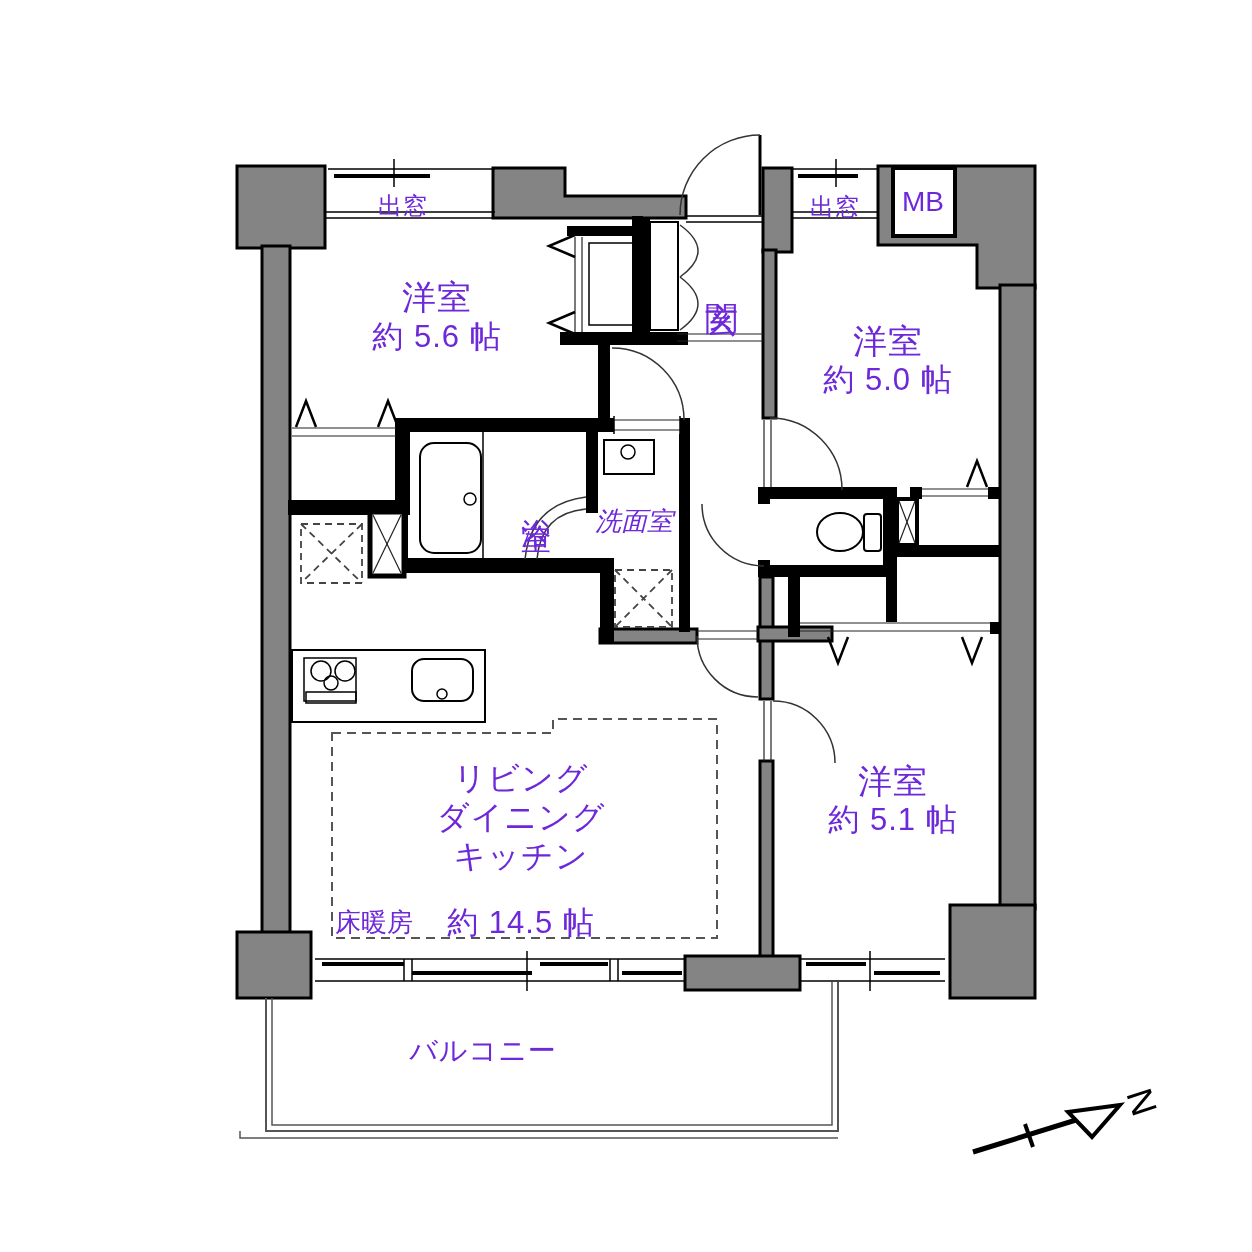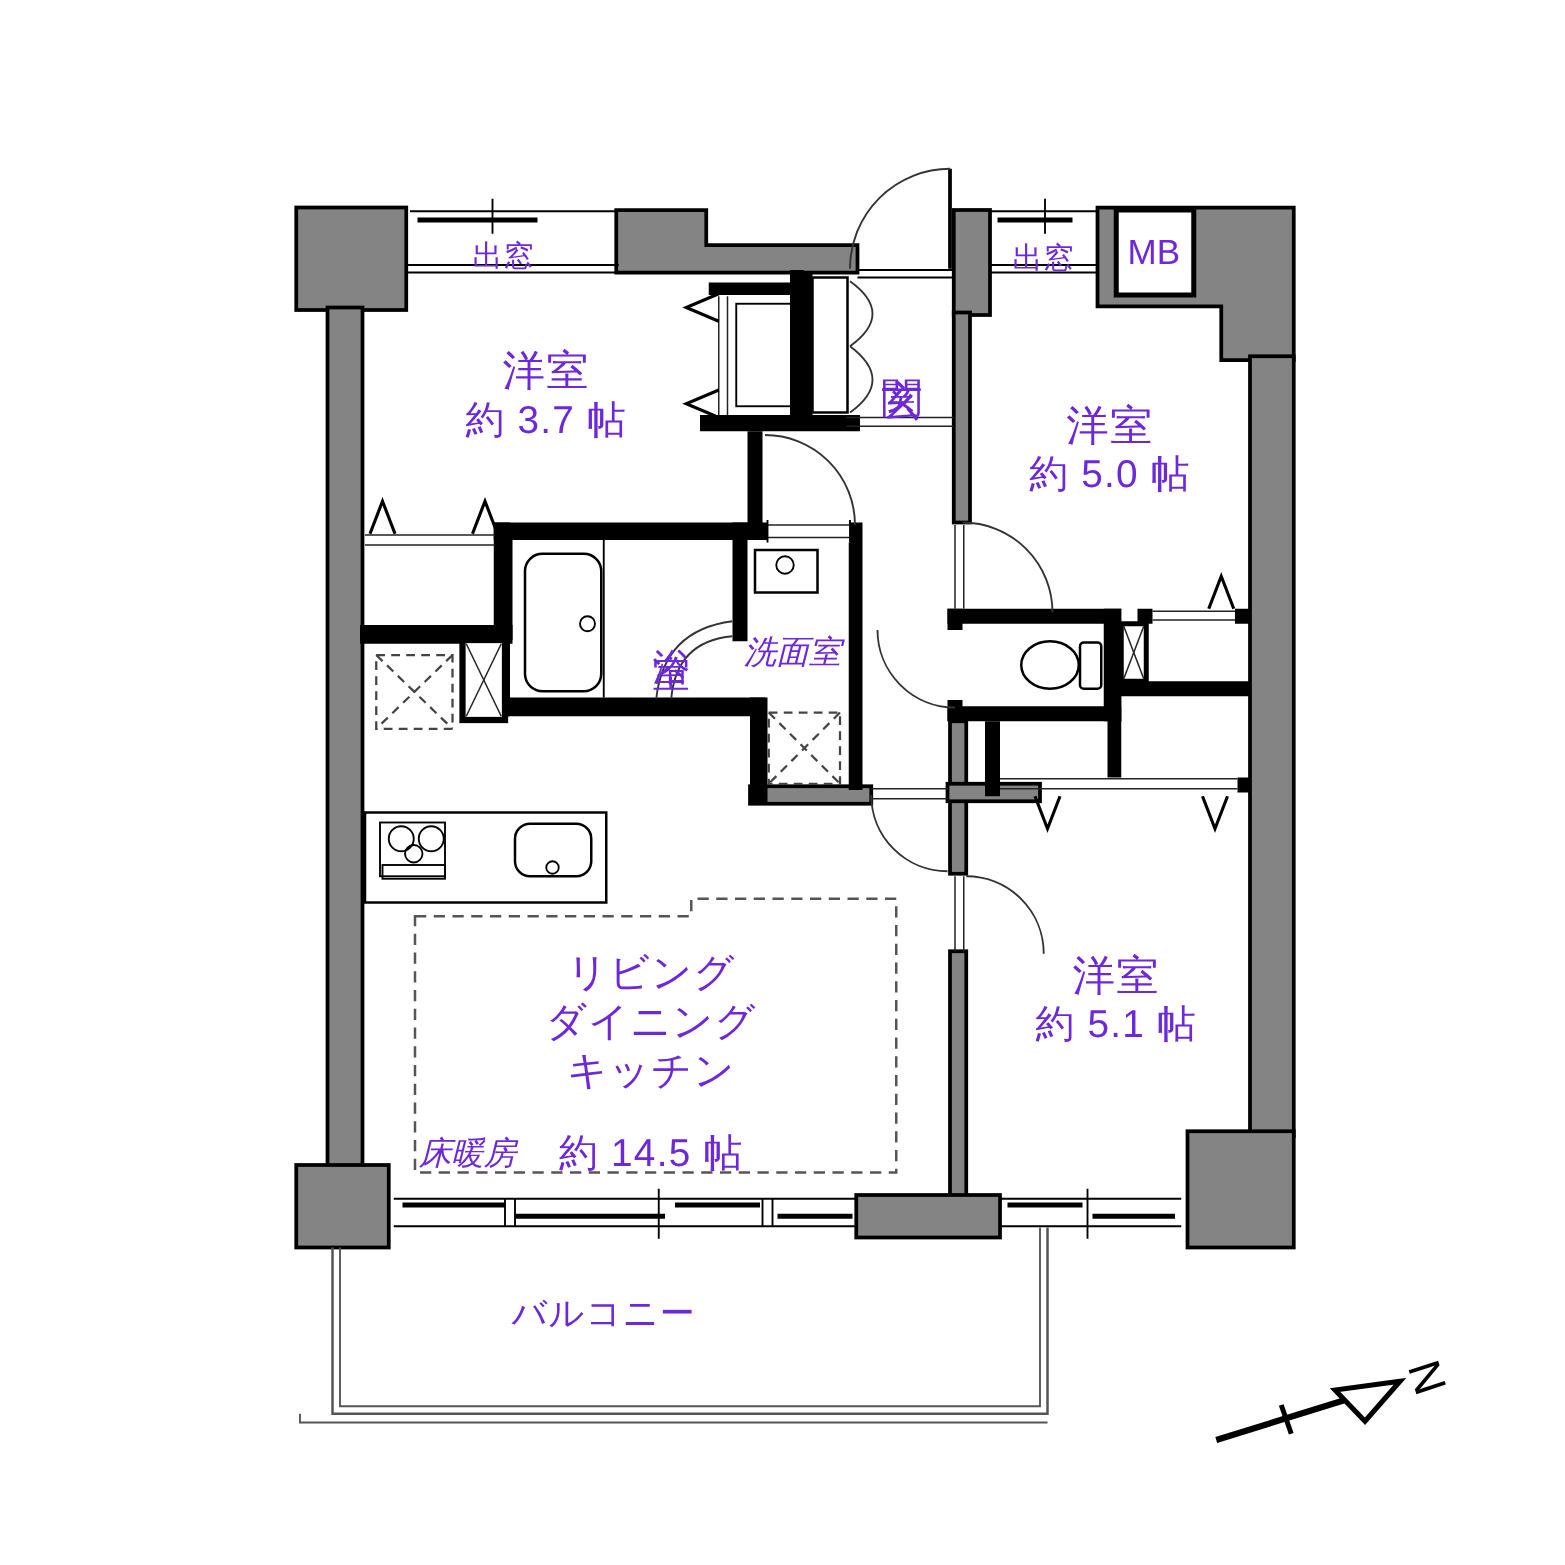--- a/index.html
+++ b/index.html
@@ -254,32 +254,32 @@
   </g>
 </svg>
 
 <div>
   <div class="lbl" style="left:403px;top:206px;font-size:24px;">出窓</div>
   <div class="lbl" style="left:835px;top:207px;font-size:24px;">出窓</div>
   <div class="lbl" style="left:923px;top:202px;font-size:28px;letter-spacing:0;">MB</div>
   <div class="lbl vert" style="left:722px;top:278px;font-size:33px;">玄関</div>
 
   <div class="lbl" style="left:437px;top:297px;font-size:34px;">洋室</div>
-  <div class="lbl" style="left:437px;top:336px;font-size:31px;">約 3.7 帖</div>
+  <div class="lbl" style="left:437px;top:336px;font-size:31px;">約 5.6 帖</div>
 
   <div class="lbl" style="left:888px;top:341px;font-size:34px;">洋室</div>
   <div class="lbl" style="left:888px;top:379px;font-size:31px;">約 5.0 帖</div>
 
   <div class="lbl vert" style="left:536px;top:498px;font-size:30px;">浴室</div>
   <div class="lbl" style="left:634px;top:521px;font-size:26px;letter-spacing:0;font-style:italic;">洗面室</div>
 
   <div class="lbl" style="left:521px;top:778px;font-size:32px;">リビング</div>
   <div class="lbl" style="left:521px;top:817px;font-size:32px;">ダイニング</div>
   <div class="lbl" style="left:521px;top:856px;font-size:32px;">キッチン</div>
   <div class="lbl" style="left:521px;top:894px;font-size:31px;margin-top:28px;">約 14.5 帖</div>
-  <div class="lbl" style="left:374px;top:922px;font-size:26px;letter-spacing:0;font-style:italic;">床暖房</div>
+  <div class="lbl" style="left:374px;top:922px;font-size:26px;letter-spacing:0;">床暖房</div>
 
   <div class="lbl" style="left:893px;top:781px;font-size:34px;">洋室</div>
   <div class="lbl" style="left:893px;top:819px;font-size:31px;">約 5.1 帖</div>
 
   <div class="lbl" style="left:483px;top:1051px;font-size:28px;text-align:right;">バルコニー</div>
 </div>
 </div>
 
 </body></html>

